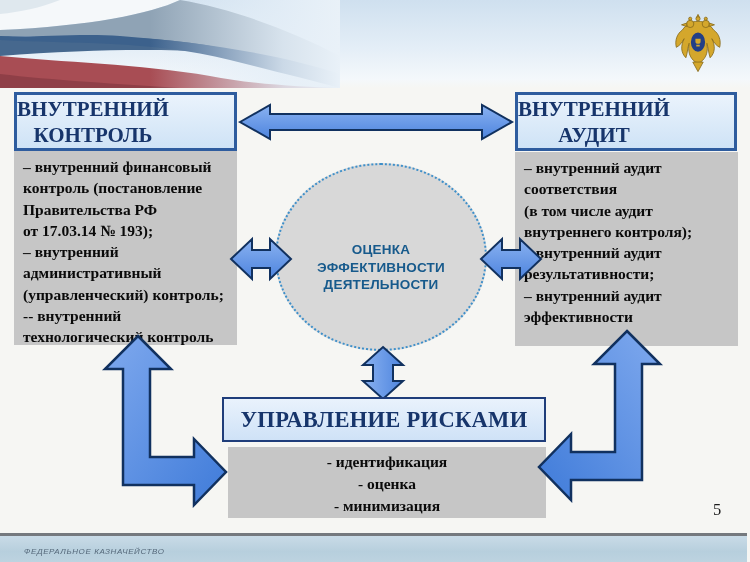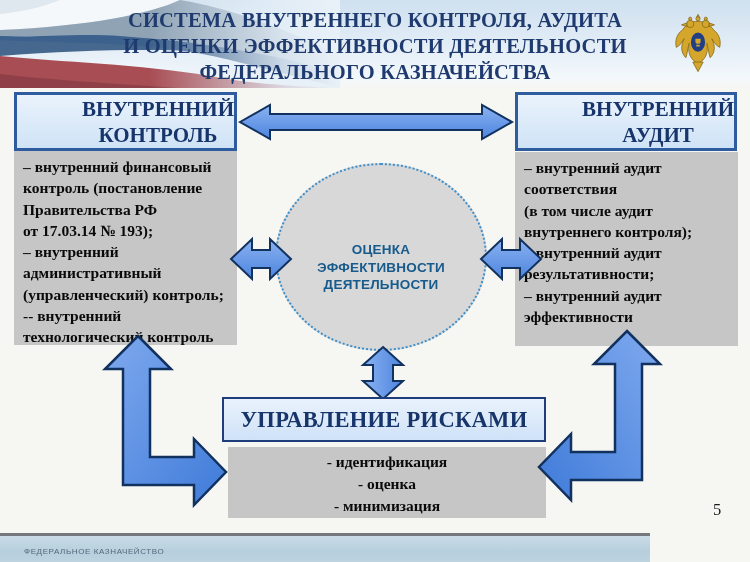--- a/index.html
+++ b/index.html
@@ -22,21 +22,21 @@
     position:absolute;left:110px;top:7px;width:530px;
     text-align:center;color:#1e3a6e;font-size:20.5px;font-weight:600;
     line-height:26px;letter-spacing:.2px;white-space:pre-line;
   }
   .emblem{position:absolute;left:672px;top:12px;width:52px;height:62px;}
   
   .blue-box{
     position:absolute;border:3px solid #2e5c9e;
     background:linear-gradient(180deg,#eaf3fc 0%,#cfe3f6 100%);
     color:#17356b;font-weight:bold;text-align:center;
-    display:flex;align-items:center;justify-content:flex-end;
+    display:flex;align-items:center;justify-content:flex-start;
     box-sizing:border-box;
   }
   .blue-box .bb-label{white-space:pre-line;font-size:21px;line-height:26px;}
   #box-control{left:14px;top:92px;width:223px;height:59px;}
   #box-audit{left:515px;top:92px;width:222px;height:59px;}
   
   .gray-box{
     position:absolute;background:#c6c6c6;box-sizing:border-box;
     color:#0a0a0a;font-weight:bold;font-size:15.5px;line-height:21.3px;
     padding:5px 0 0 9px;white-space:pre-line;
@@ -65,24 +65,24 @@
   #risk-gray{
     left:228px;top:447px;width:318px;height:71px;
     text-align:center;padding:4px 0 0 0;line-height:22px;
   }
   
   .arr{position:absolute;}
   
   .page-num{position:absolute;left:700px;top:500px;width:34px;text-align:center;
     font-size:16.5px;color:#1c1c1c;}
   .footer-band{
-    position:absolute;left:0;top:533px;width:650px;height:29px;
+    position:absolute;left:0;top:533px;width:747px;height:29px;
     background:linear-gradient(180deg,#c9dbe7 0%,#b7cfdd 60%,#bdd3e0 100%);
     border-top:3px solid #75797e;box-sizing:border-box;
-    font-family:"Liberation Sans", sans-serif;color:#55687a;
+    font-family:"Liberation Sans", sans-serif;color:#55687a;font-style:italic;
   }
   .footer-left{position:absolute;left:24px;top:11px;font-size:8px;letter-spacing:.6px;}
   .footer-right{position:absolute;right:14px;top:10px;font-size:9px;margin-top:19px;}
   .preline{white-space:pre-line;}
 </style>
 </head>
 <body>
 
 <div id="slide">
 
@@ -93,23 +93,20 @@
         <path d="M0,0 L60,0 C40,8 20,12 0,14 Z" fill="#dfe8ee"></path>
         <path d="M180,0 C150,14 90,26 0,30 L0,36 C80,40 170,30 260,60 C290,70 320,80 340,88 L340,56 C290,30 230,8 180,0 Z" fill="#8fa3b5"></path>
         <path d="M0,36 C80,40 170,30 250,56 C220,50 120,46 0,56 Z" fill="#46688e"></path>
         <path d="M0,40 C70,44 150,40 230,60 C270,70 310,80 340,88 L340,74 C280,54 200,42 120,36 C80,33 30,38 0,36 Z" fill="#3c618c"></path>
         <path d="M0,56 C60,62 140,64 210,76 C250,84 300,87 340,88 L0,88 Z" fill="#a84d54"></path>
         <path d="M0,74 C50,80 120,84 180,88 L0,88 Z" fill="#8f3f47"></path>
       </svg>
       <div class="flag-fade"></div>
     </div>
 
-    <div class="slide-title">СИСТЕМА ВНУТРЕННЕГО КОНТРОЛЯ, АУДИТА
-И ОЦЕНКИ ЭФФЕКТИВНОСТИ ДЕЯТЕЛЬНОСТИ
-ФЕДЕРАЛЬНОГО КАЗНАЧЕЙСТВА</div>
 
     <svg class="emblem" viewBox="0 0 60 70">
       <g stroke="#8a6d1d" stroke-width="1" fill="#d4a72c">
         <path d="M30,10 C22,10 16,14 12,20 C6,24 3,32 5,40 C9,38 12,34 14,30 C10,38 10,46 16,52 C18,46 18,40 20,35 C18,44 20,52 27,57 L30,58 L33,57 C40,52 42,44 40,35 C42,40 42,46 44,52 C50,46 50,38 46,30 C48,34 51,38 55,40 C57,32 54,24 48,20 C44,14 38,10 30,10 Z"></path>
         <circle cx="21" cy="13" r="4.2"></circle>
         <circle cx="39" cy="13" r="4.2"></circle>
         <path d="M17,12 L11,14 L17,16 Z"></path>
         <path d="M43,12 L49,14 L43,16 Z"></path>
         <path d="M30,2 L32,6 L28,6 Z"></path>
         <circle cx="30" cy="7" r="2.4"></circle>

